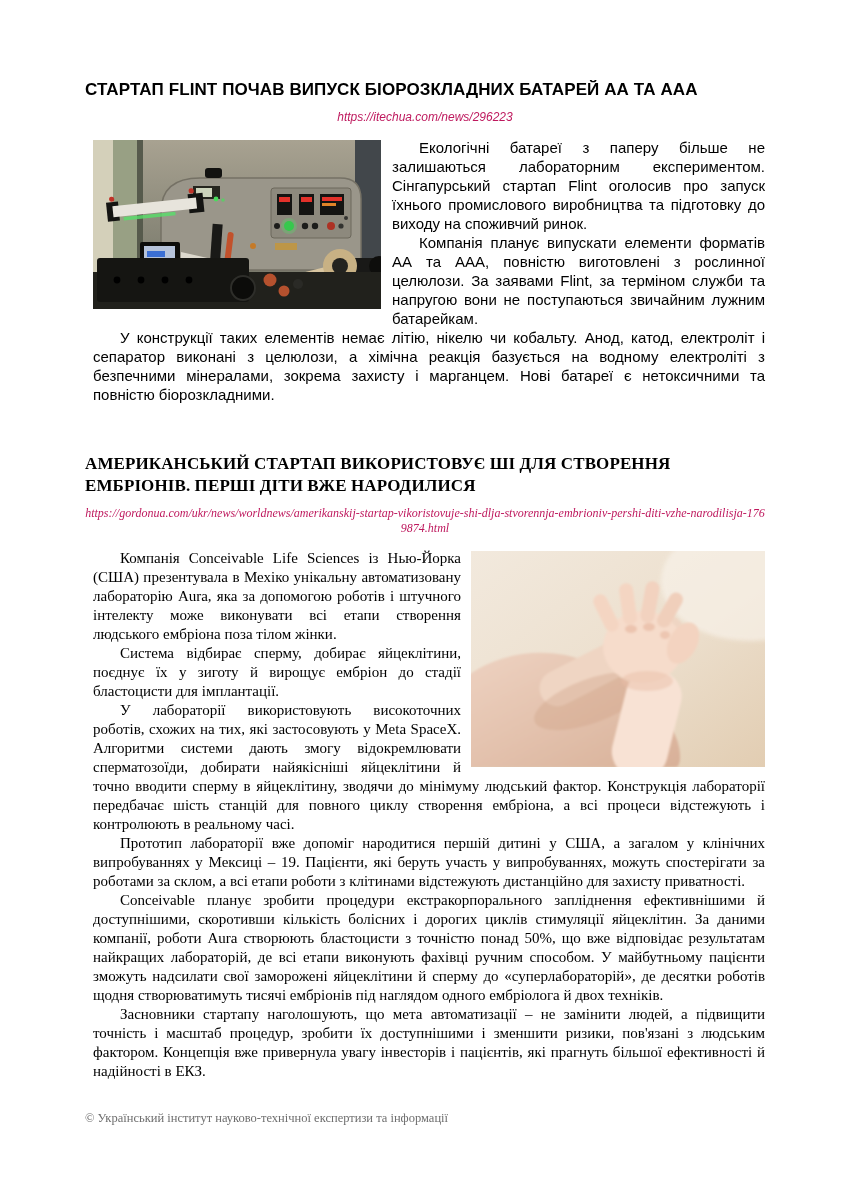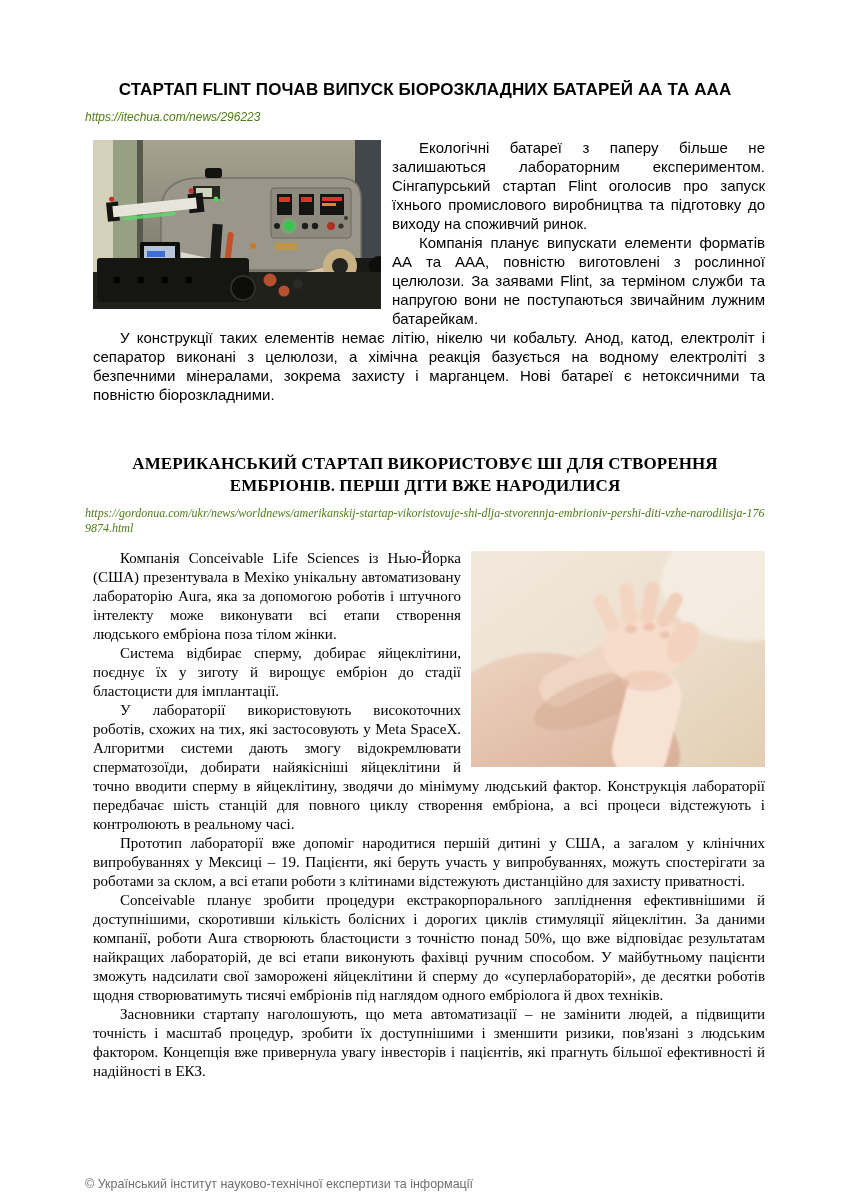--- a/index.html
+++ b/index.html
@@ -8,41 +8,41 @@
     font-family:"Liberation Sans", sans-serif; color:#000;
   }
   .page {
     position:relative; box-sizing:border-box;
     width:848px; height:1200px;
     padding:79px 83px 0 85px;
     background:#fff;
   }
   h1.title {
     margin:0; font-size:17px; line-height:22px; font-weight:bold;
-    letter-spacing:0.1px; color:#000; text-transform:uppercase;text-align:center;
+    letter-spacing:0.1px; color:#000; text-transform:uppercase;
   }
   p.url {
     margin:9px 0 0 0; font-size:12px; line-height:15px;
-    font-style:italic; color:#4d7c0f; word-break:break-all;
+    font-style:italic; color:#be185d; word-break:break-all;text-align:center;
   }
   .body {
     margin-top:13px; font-size:15px; line-height:19px;
     text-align:justify; color:#000;margin-left:8px;
   }
   .body p { margin:0; text-indent:27px; }
   figure { margin:0; }
   .photo { display:block; overflow:hidden; }
   .photo-left  { float:left;  width:288px; height:169px; margin:2px 11px 4px 0; }
   .photo-right { float:right; width:294px; height:216px; margin:2px 0 5px 10px; }
   .photo svg { display:block; width:100%; height:100%; }
   article.second { margin-top:49px;font-family:Liberation Serif, serif; }
   .clear::after { content:""; display:block; clear:both; }
   footer.page-footer {
-    position:absolute; left:85px; top:1176px;
-    font-size:12.5px; line-height:16px; color:#6e6e6e;
+    position:absolute; left:85px; top:1110px;
+    font-size:12.5px; line-height:16px; color:#6e6e6e;font-family:Liberation Serif, serif;
   }
 </style>
 </head>
 <body>
 
 <div class="page">
 
   <article>
     <h1 class="title">СТАРТАП FLINT ПОЧАВ ВИПУСК БІОРОЗКЛАДНИХ БАТАРЕЙ АА ТА ААА</h1>
     <p class="url">https://itechua.com/news/296223</p>

